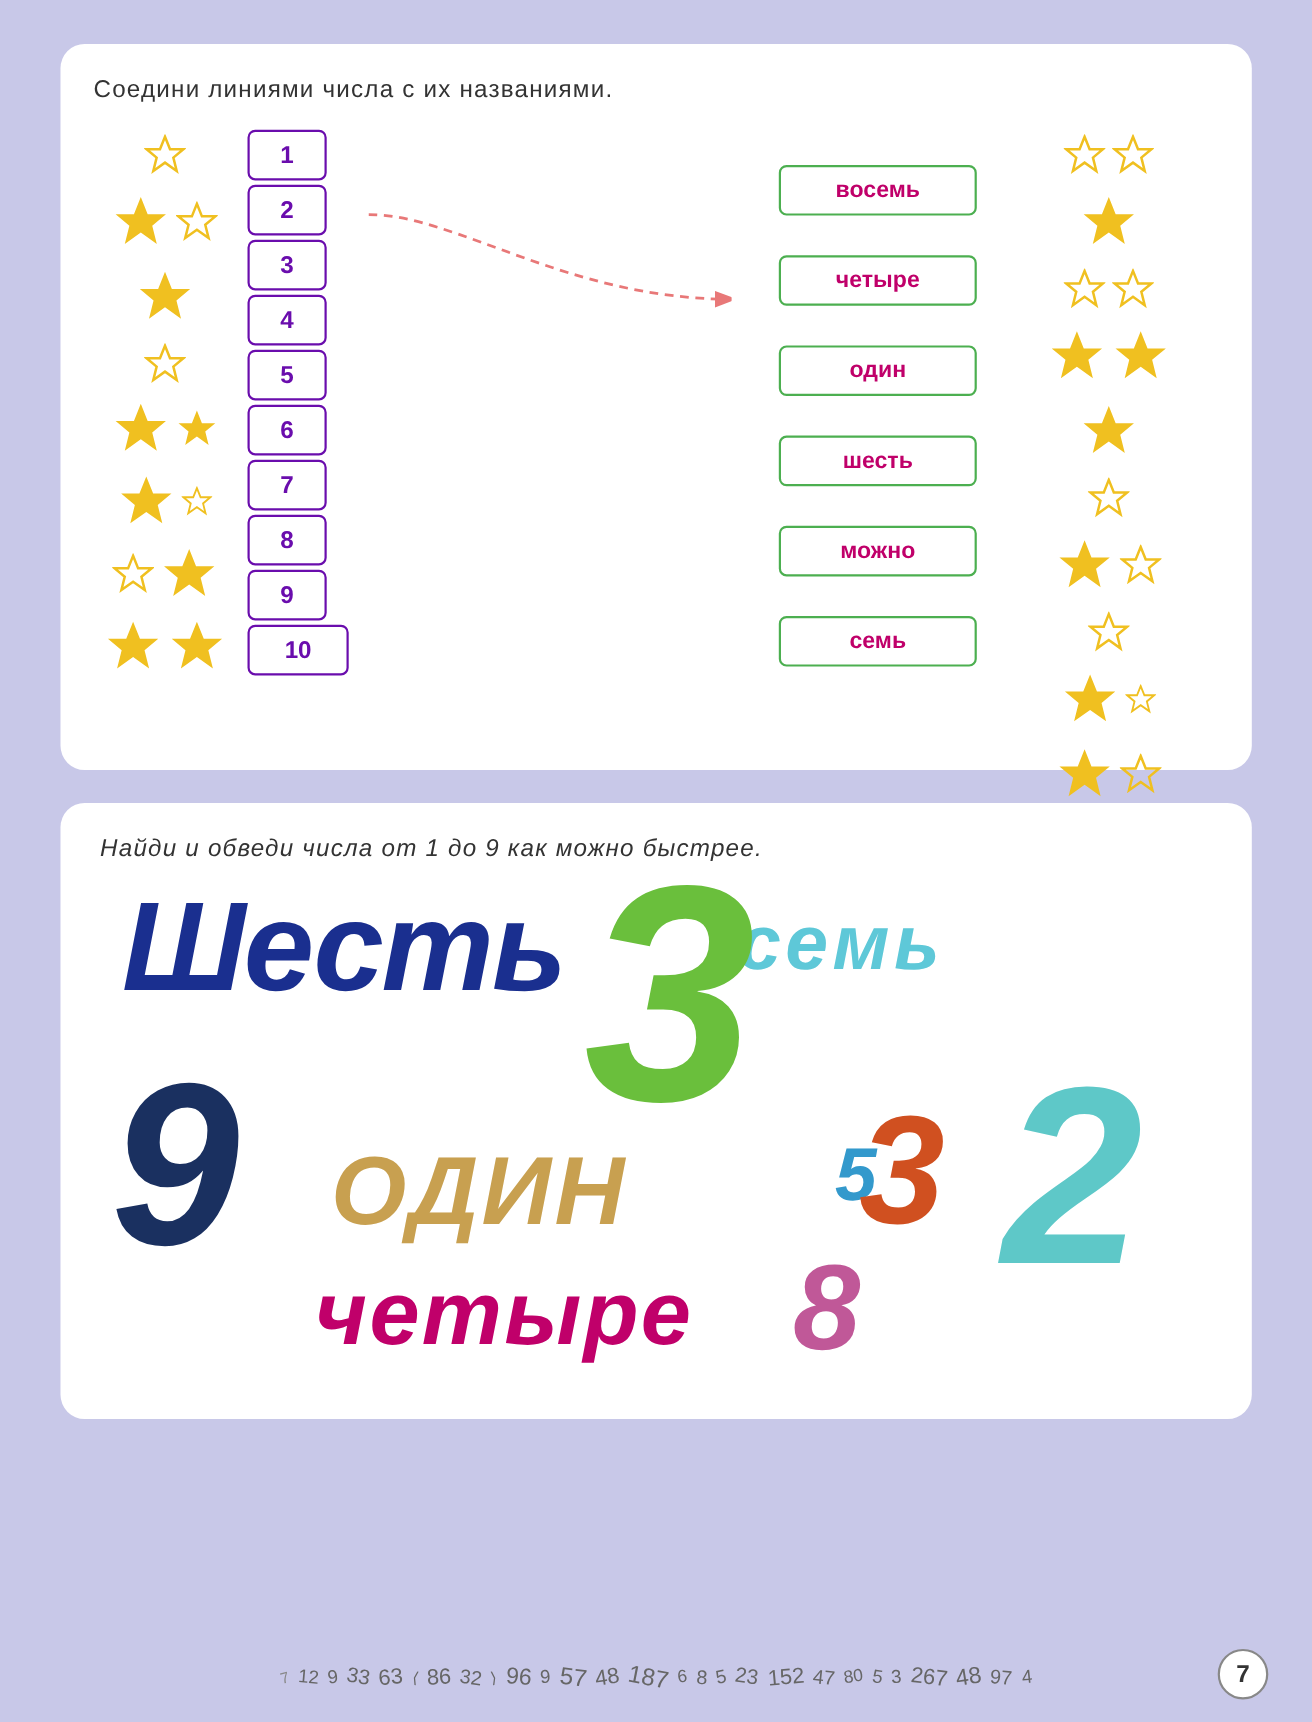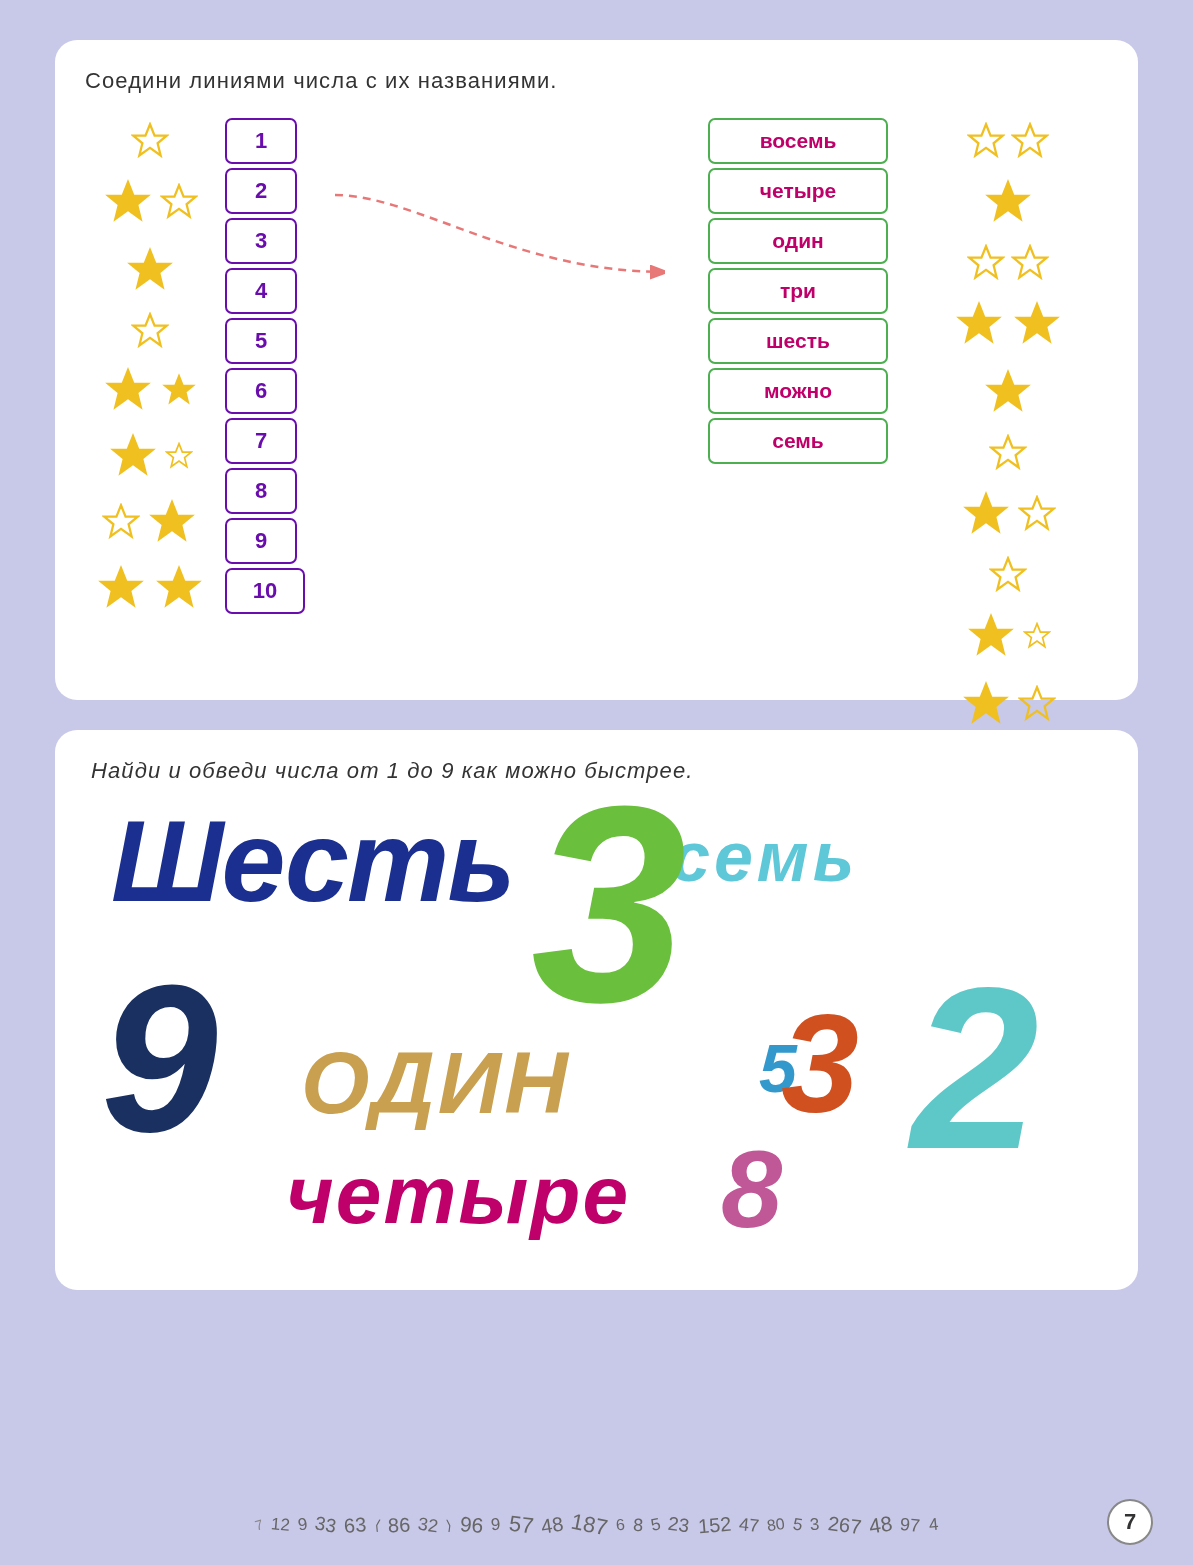--- a/index.html
+++ b/index.html
@@ -100,20 +100,21 @@
       height: 46px;
       border: 2px solid #4caf50;
       border-radius: 7px;
       display: flex;
       align-items: center;
       justify-content: center;
       font-size: 21px;
       font-weight: bold;
       color: #c0006a;
       background: white;
+      margin-top: 32px;
     }
 
     .stars-right {
       width: 200px;
       display: flex;
       flex-direction: column;
       align-items: center;
       gap: 6px;
       margin-top: 10px;
     }
@@ -290,39 +291,38 @@
       <div class="numbers-column">
         <div class="num-box">1</div>
         <div class="num-box">2</div>
         <div class="num-box">3</div>
         <div class="num-box">4</div>
         <div class="num-box">5</div>
         <div class="num-box">6</div>
         <div class="num-box">7</div>
         <div class="num-box">8</div>
         <div class="num-box">9</div>
-        <div class="num-box" style="width:80px">10</div>
+        <div class="num-box" style="width:92px">10</div>
       </div>
 
       <div class="middle-space">
         <svg class="dashed-line" viewBox="0 0 330 140">
           <path d="M 0,23 C 80,23 180,100 330,100" stroke="#e87878" stroke-width="2.5" stroke-dasharray="8,6" fill="none" marker-end="url(#arrow)"></path>
           <defs>
             <marker id="arrow" markerWidth="8" markerHeight="8" refX="6" refY="3" orient="auto">
               <path d="M0,0 L0,6 L8,3 z" fill="#e87878"></path>
             </marker>
           </defs>
         </svg>
       </div>
 
       <div class="words-column">
         <div class="word-box">восемь</div>
         <div class="word-box">четыре</div>
         <div class="word-box">один</div>
-        <div class="word-box">три</div>
         <div class="word-box">шесть</div>
         <div class="word-box">можно</div>
         <div class="word-box">семь</div>
       </div>
 
       <div class="stars-right">
         <div class="star-row" style="margin-top:0px">
           <svg class="star-md" viewBox="0 0 50 50">
               <polygon points="25,3 31,18 47,18 35,28 39,44 25,34 11,44 15,28 3,18 19,18" fill="none" stroke="#f0c020" stroke-width="3"></polygon>
             </svg>

